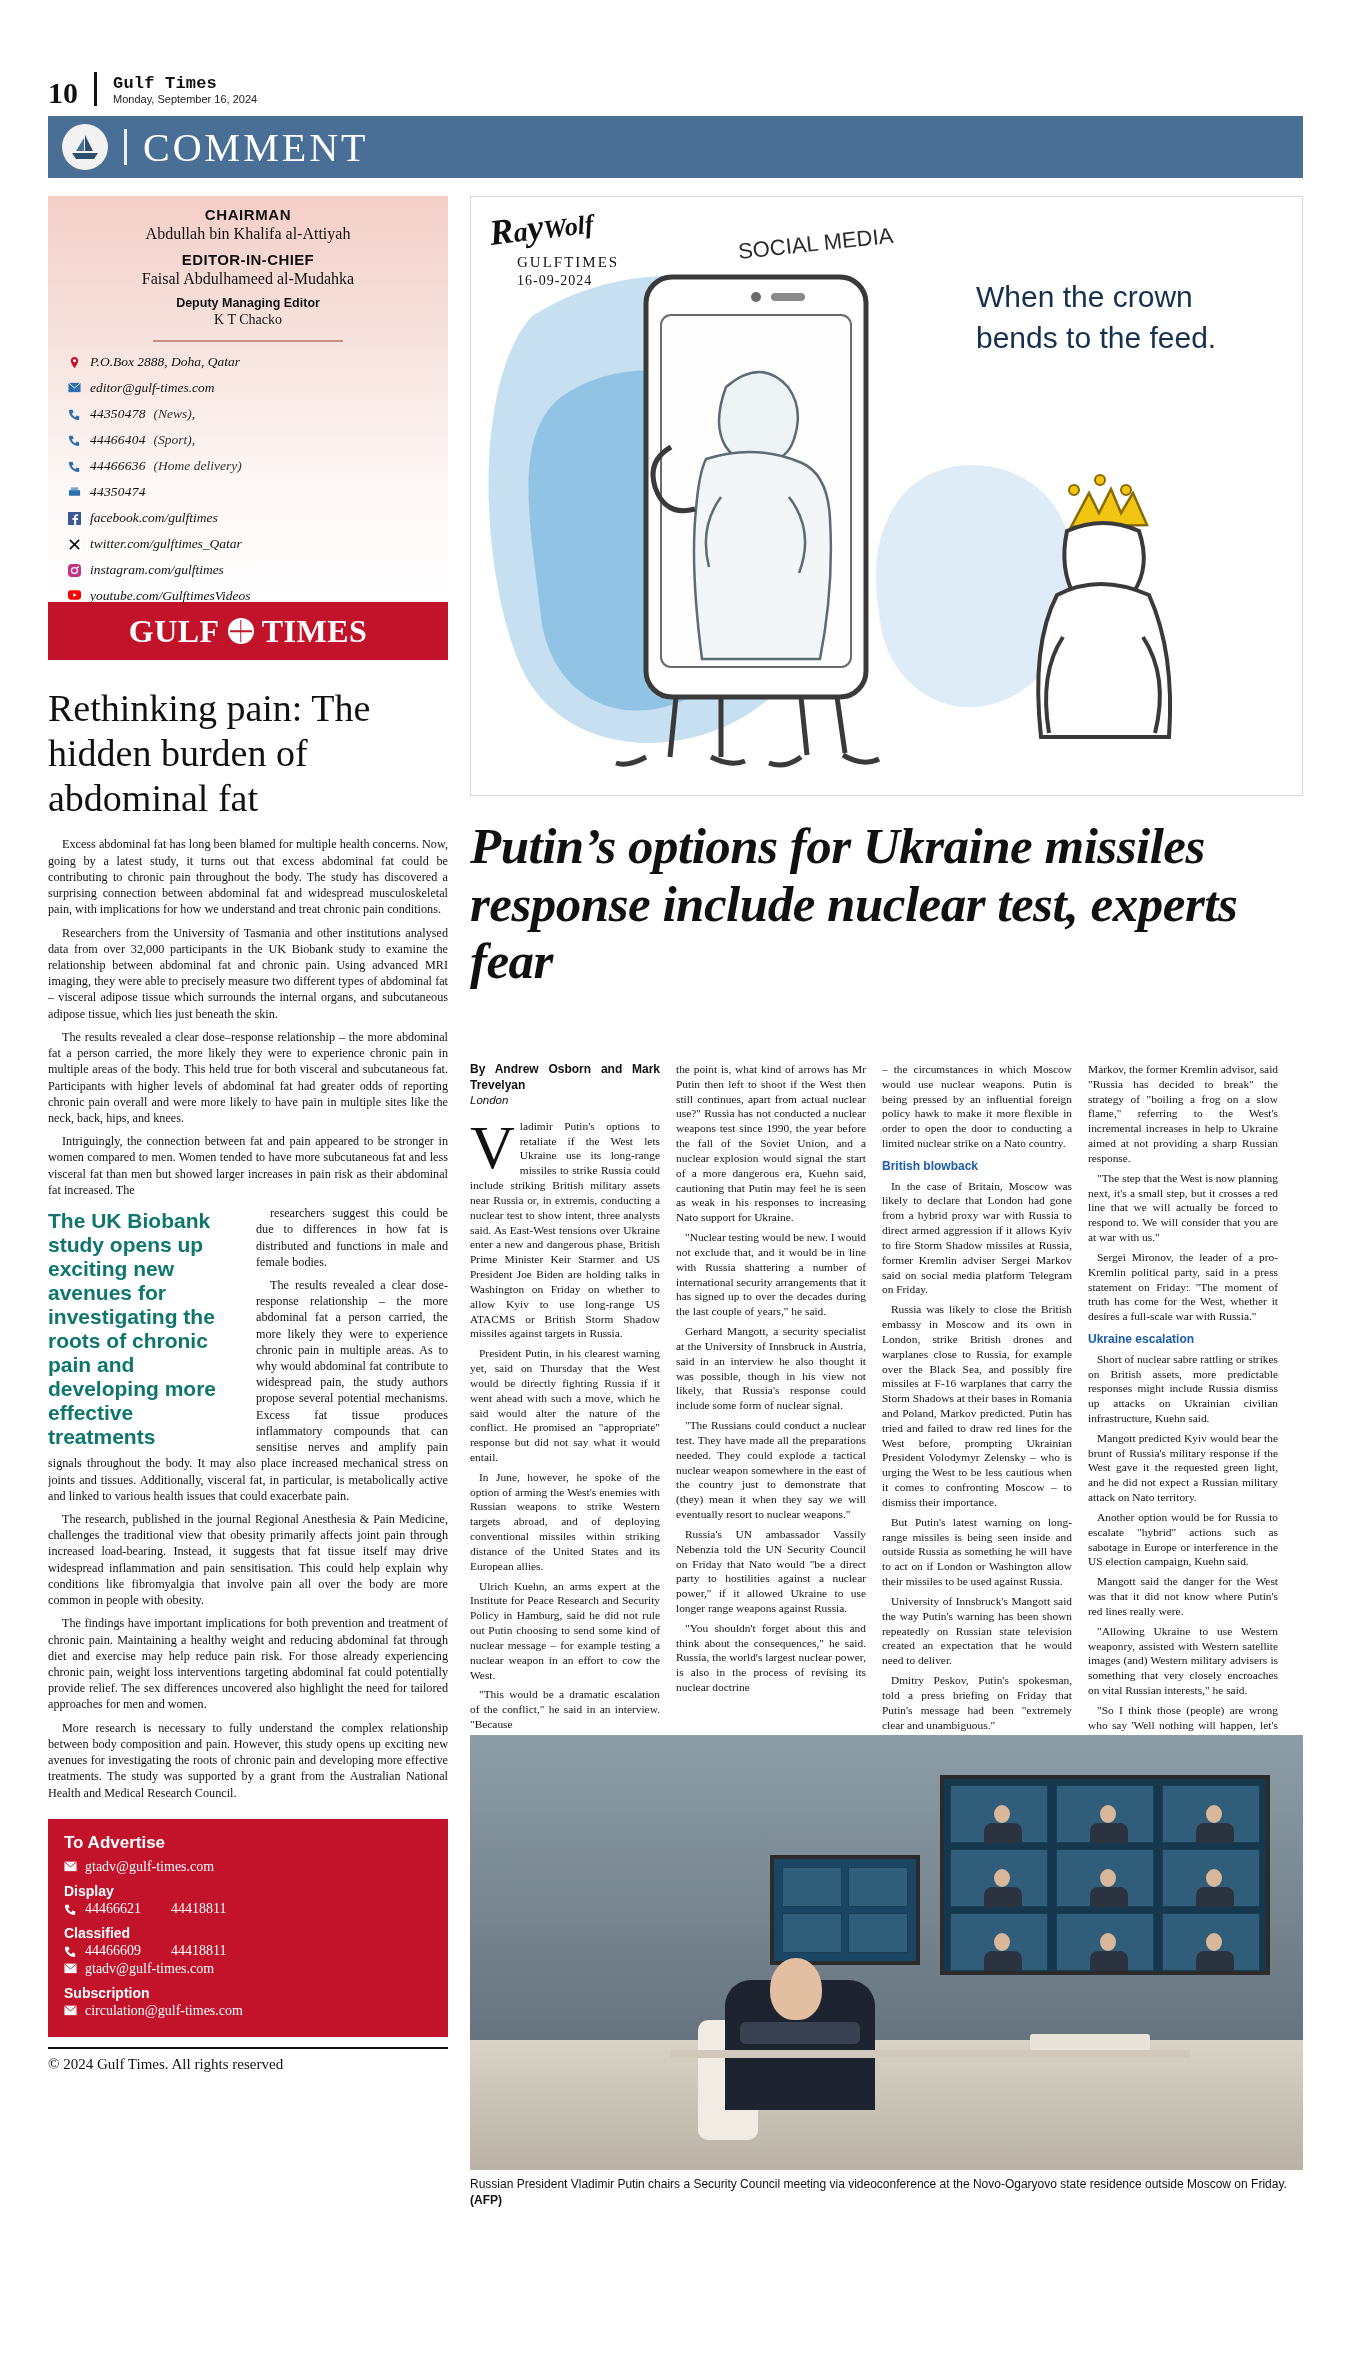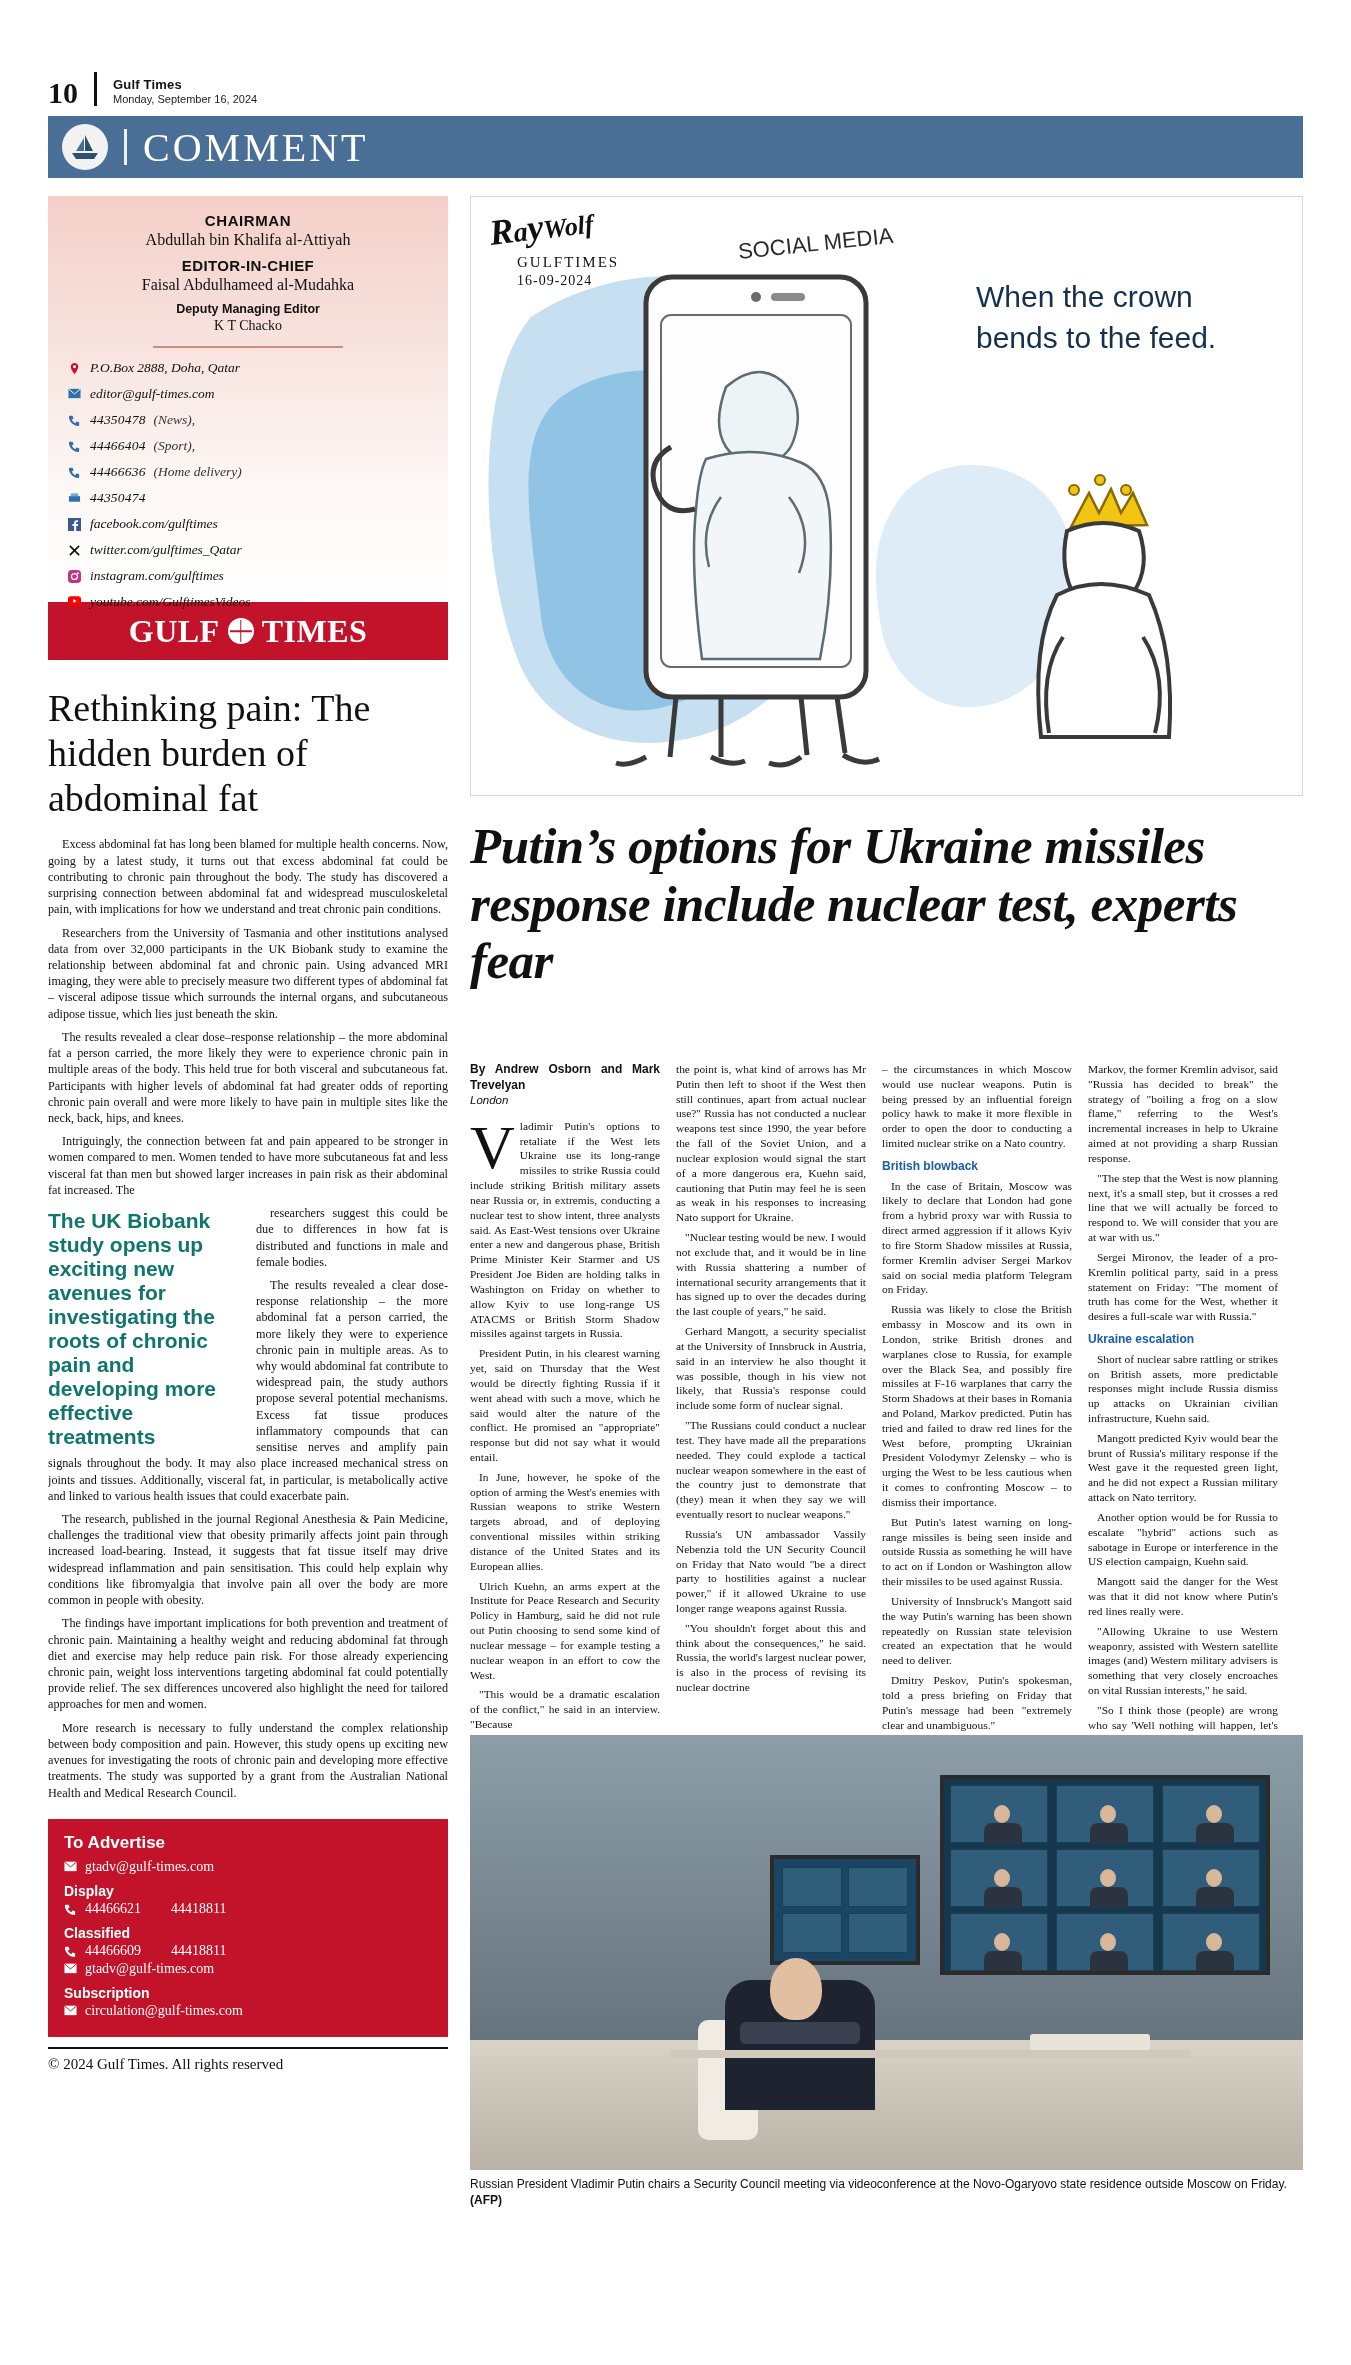--- a/index.html
+++ b/index.html
@@ -12,21 +12,21 @@
     position: relative;
     overflow: hidden;
   }
   .page { position: relative; width: 1351px; height: 2365px; padding: 0; }
 
   
   .masthead { position:absolute; left:48px; top:72px; width:1255px; display:flex; align-items:flex-end; gap:10px; }
   .pagenum { font-family:"Liberation Serif", serif; font-size:30px; font-weight:bold; line-height:1; }
   .masthead-rule { width:3px; height:34px; background:#111; margin:0 6px 2px 6px; }
   .mast-txt { line-height:1.15; padding-bottom:2px; }
-  .mast-title { font-family:Liberation Sans, sans-serif; font-size:13px; font-weight:bold; letter-spacing:.2px; }
+  .mast-title { font-family:Liberation Mono, monospace; font-size:17px; font-weight:bold; letter-spacing:.2px; }
   .mast-date { font-family:"Liberation Sans", sans-serif; font-size:11px; color:#222; }
 
   .section-bar {
     position:absolute; left:48px; top:116px; width:1255px; height:62px;
     background:#4a6f96; display:flex; align-items:center; padding-left:14px; gap:16px;
   }
   .logo-circle {
     width:46px; height:46px; border-radius:50%; background:#f2f2f2;
     display:flex; align-items:center; justify-content:center; flex:0 0 auto;
   }
@@ -35,21 +35,21 @@
   .section-name {
     color:#fff; font-family:"Liberation Serif", serif; font-size:40px; letter-spacing:3px; font-weight:normal;
   }
 
   
   .left-col { position:absolute; left:48px; top:196px; width:400px; }
 
   .info-box {
     position:relative; width:400px; height:400px;
     background: linear-gradient(180deg, #f4cfc8 0%, #f7e2dd 35%, #fdf6f4 70%, #ffffff 100%);
-    padding:16px 20px 10px 20px;
+    padding:10px 20px 10px 20px;
   }
   .ib-center { text-align:center; }
   .ib-label { font-family:"Liberation Sans", sans-serif; font-weight:bold; font-size:15px; letter-spacing:.6px; }
   .ib-name { font-family:"Liberation Serif", serif; font-size:16px; margin:2px 0 8px; }
   .ib-label2 { font-family:"Liberation Sans", sans-serif; font-weight:bold; font-size:15px; letter-spacing:.4px; }
   .ib-sub { font-family:"Liberation Sans", sans-serif; font-weight:bold; font-size:12.5px; margin-top:4px; }
   .ib-sub-name { font-family:"Liberation Serif", serif; font-size:14px; margin-top:2px; }
   .ib-divider { width:190px; height:2px; background:#c98f82; margin:12px auto 12px; }
 
   .contact-list { margin-top:4px; }

